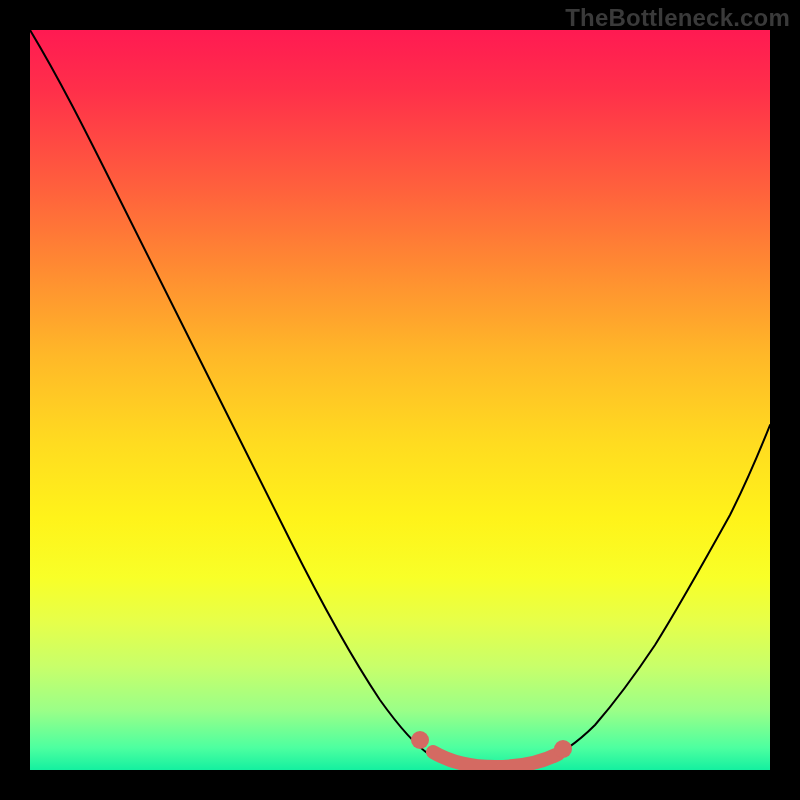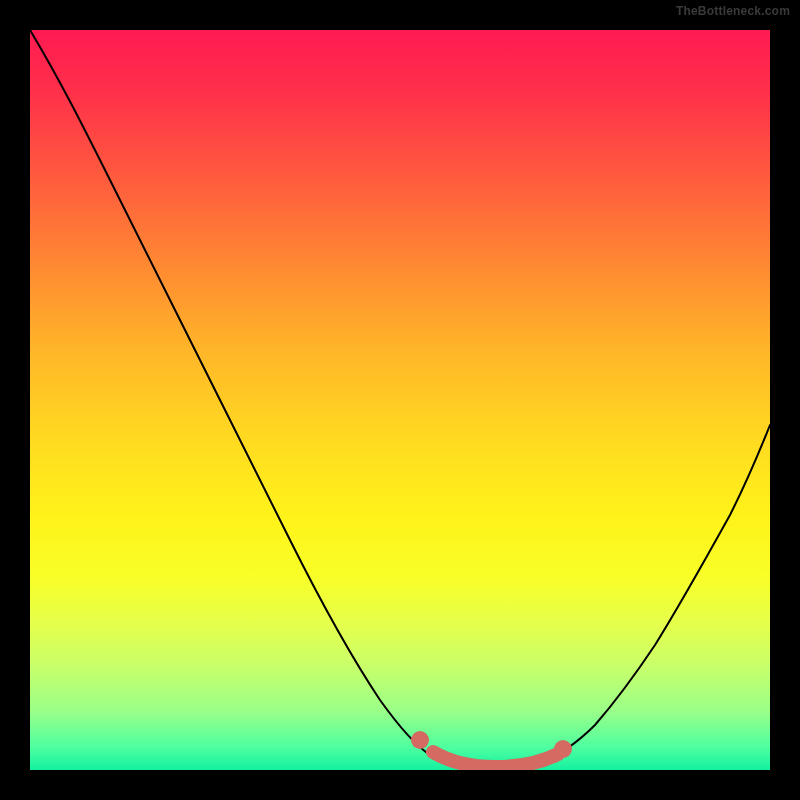--- a/index.html
+++ b/index.html
@@ -10,21 +10,21 @@
     position: relative;
     width: 800px;
     height: 800px;
   }
 
   .watermark {
     position: absolute;
     top: 4px;
     right: 10px;
     color: #3a3a3a;
-    font-size: 12px;
+    font-size: 24px;
     font-weight: bold;
     letter-spacing: 0.2px;
     z-index: 50;
   }
 
   .plot-area {
     position: absolute;
     left: 30px;
     top: 30px;
     width: 740px;

